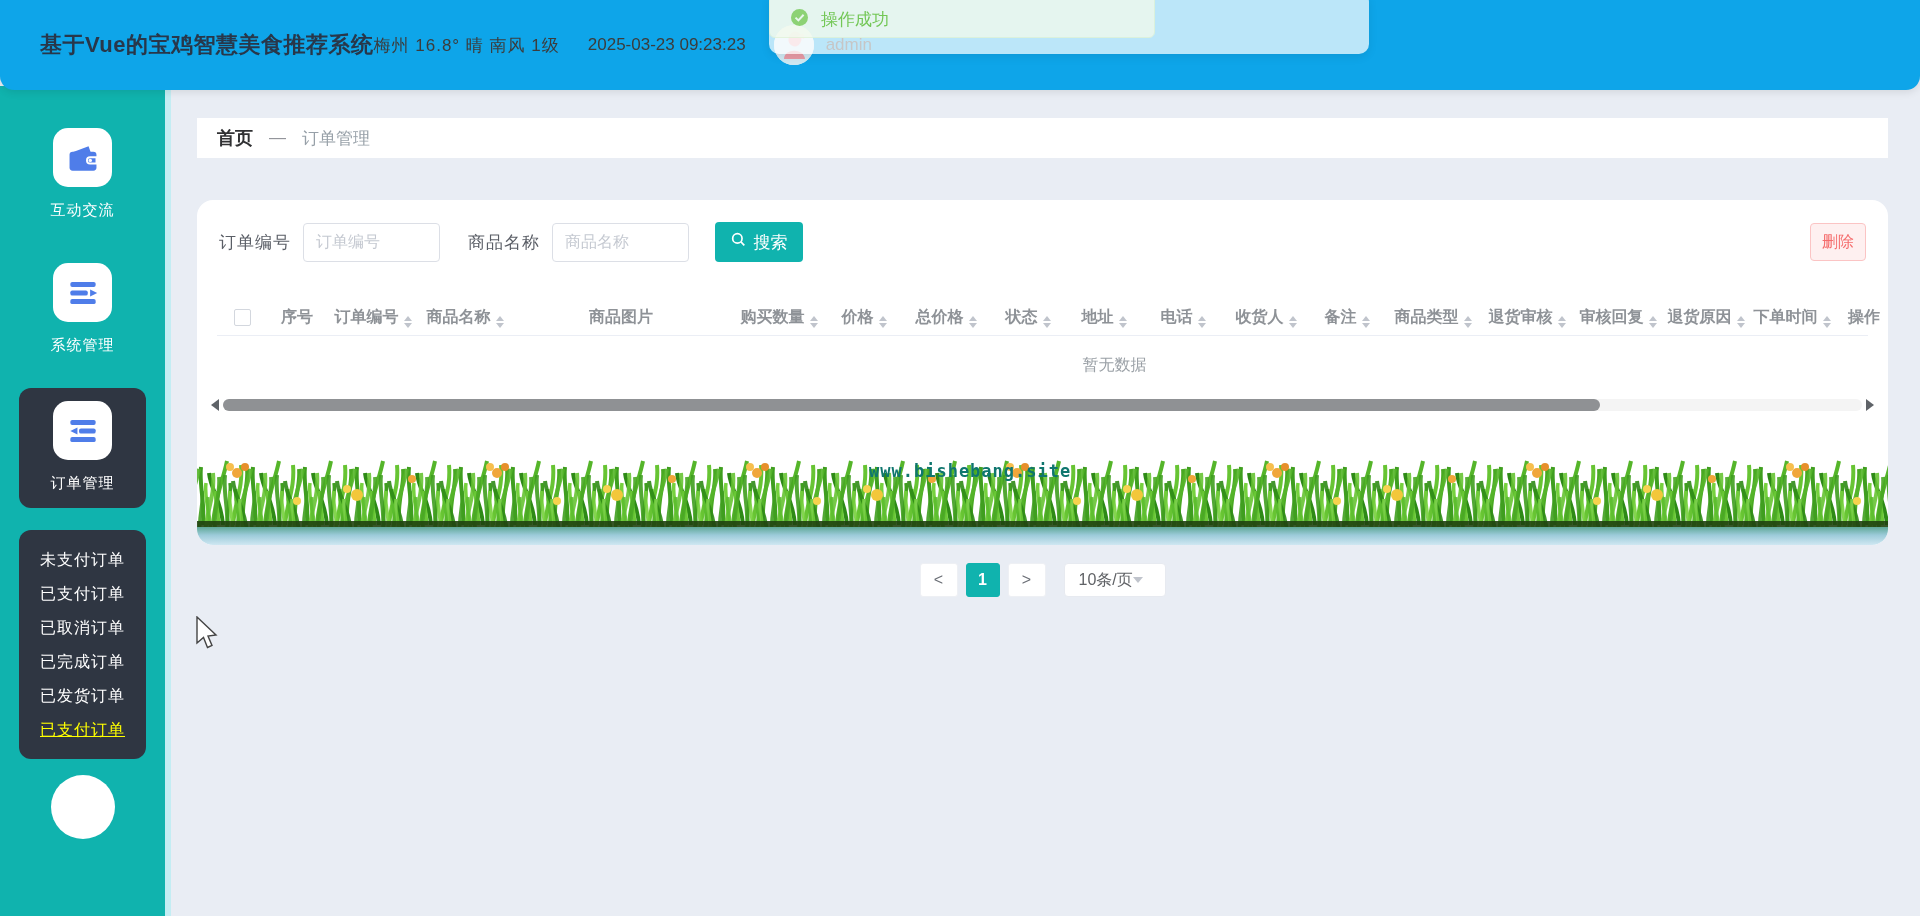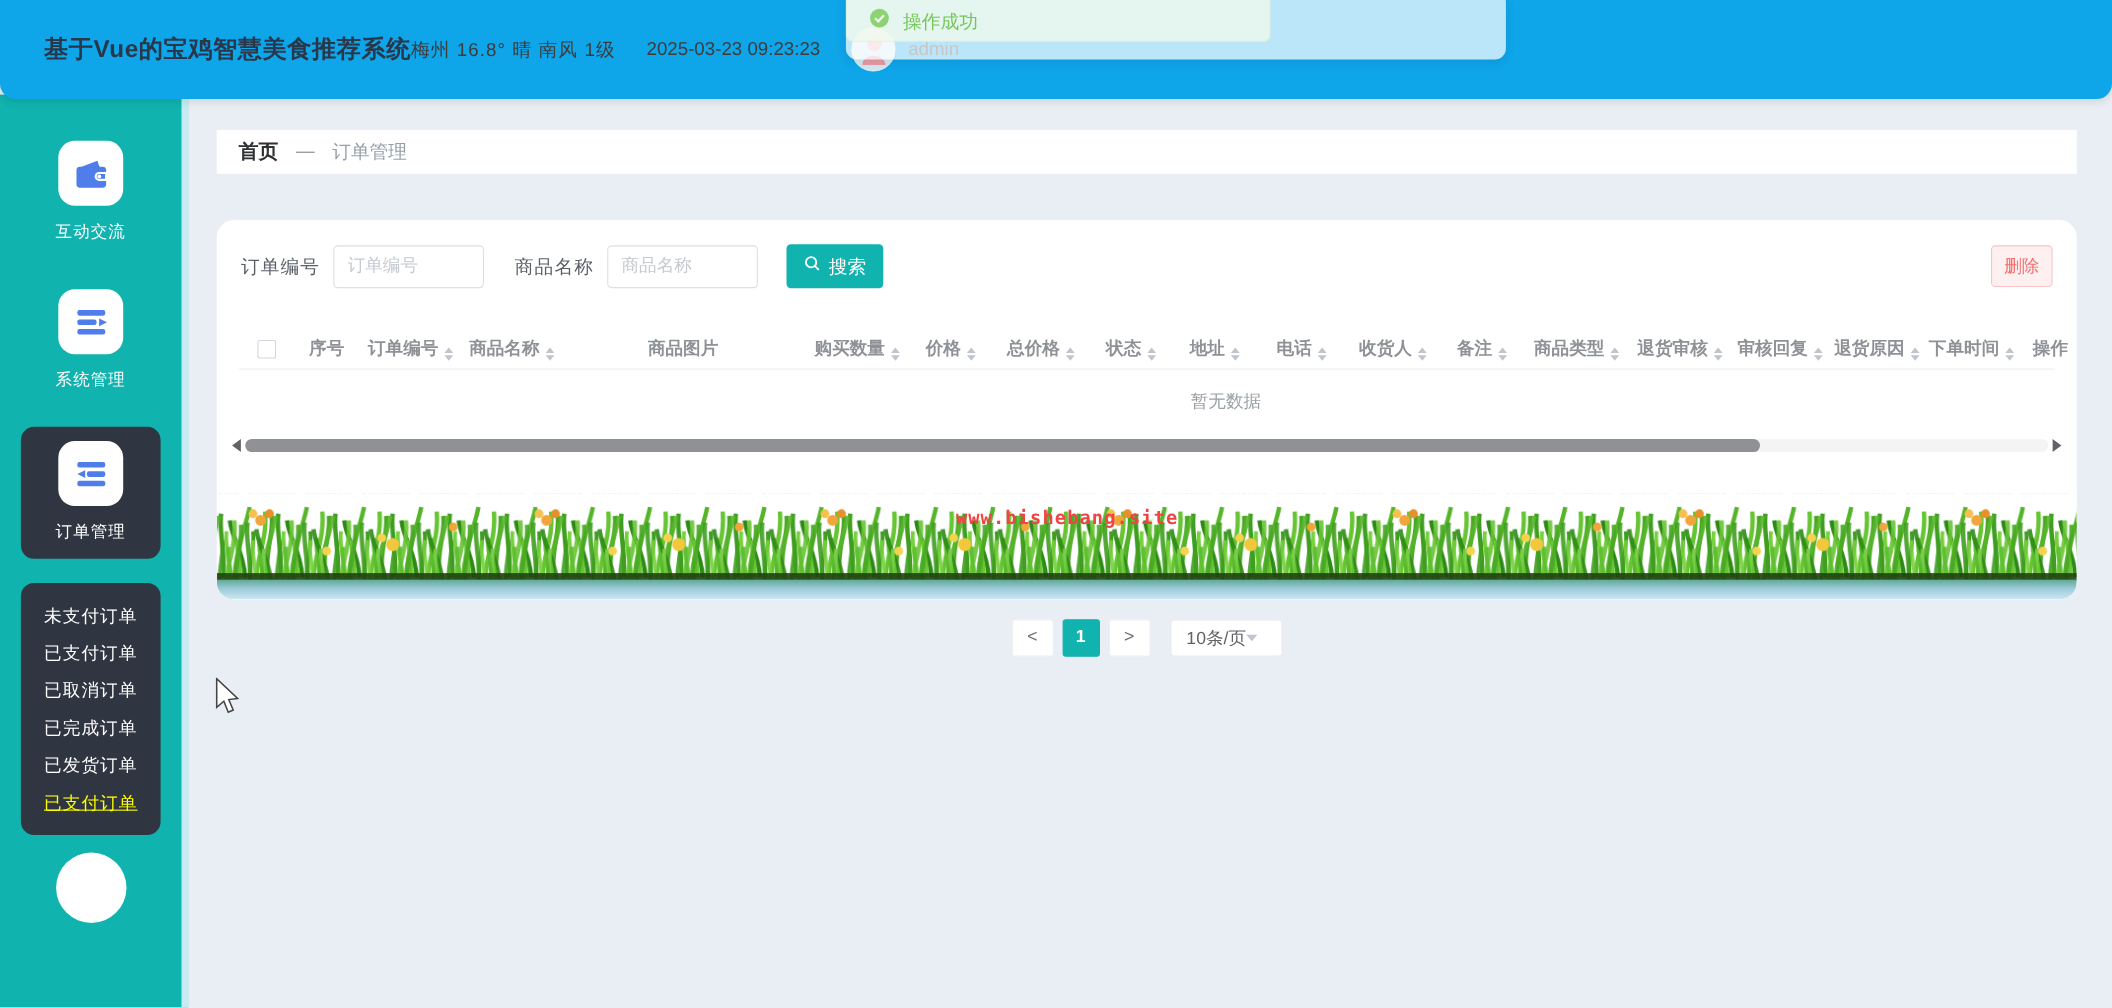--- a/index.html
+++ b/index.html
@@ -73,21 +73,21 @@
 
   .hscroll { margin:4px 14px 0 14px; height:14px; display:flex; align-items:center; gap:4px; }
   .hs-arrow { width:0; height:0; cursor:pointer; }
   .hs-left { border-top:6px solid transparent; border-bottom:6px solid transparent; border-right:8px solid #5f6368; }
   .hs-right { border-top:6px solid transparent; border-bottom:6px solid transparent; border-left:8px solid #5f6368; }
   .hs-track { flex:1; height:12px; background:#f4f4f4; border-radius:6px; position:relative; }
   .hs-thumb { position:absolute; left:0; top:0; height:12px; width:84%; background:#8f9194; border-radius:6px; cursor:grab; }
 
   .grass { position:absolute; left:0; right:0; bottom:0; height:104px; }
   .grass svg { display:block; }
-  .watermark { position:absolute; left:672px; top:20px; color:#ef4444; font-family:"DejaVu Sans Mono","Liberation Mono",monospace;
+  .watermark { position:absolute; left:672px; top:20px; color:#0f766e; font-family:"DejaVu Sans Mono","Liberation Mono",monospace;
     font-size:17px; font-weight:700; letter-spacing:1px; }
 
   
   .pager { margin:18px 32px 0 26px; display:flex; align-items:center; justify-content:center; gap:8px; }
   .pg-btn { min-width:38px; height:34px; background:#ffffff; border:1px solid #eef0f4; border-radius:3px; color:#6b6f76;
     font-size:16px; display:flex; align-items:center; justify-content:center; cursor:pointer; }
   .pg-page { min-width:34px; background:#10b3ae; border-color:#10b3ae; color:#ffffff; font-weight:700; }
   .pg-select { margin-left:10px; width:102px; height:34px; background:#ffffff; border:1px solid #e7eaf0; border-radius:4px;
     display:flex; align-items:center; justify-content:flex-start; padding:0 10px 0 14px; color:#606266; font-size:16px; cursor:pointer; }
   .chev { width:0; height:0; border-left:5px solid transparent; border-right:5px solid transparent; border-top:6px solid #c0c4cc; }

